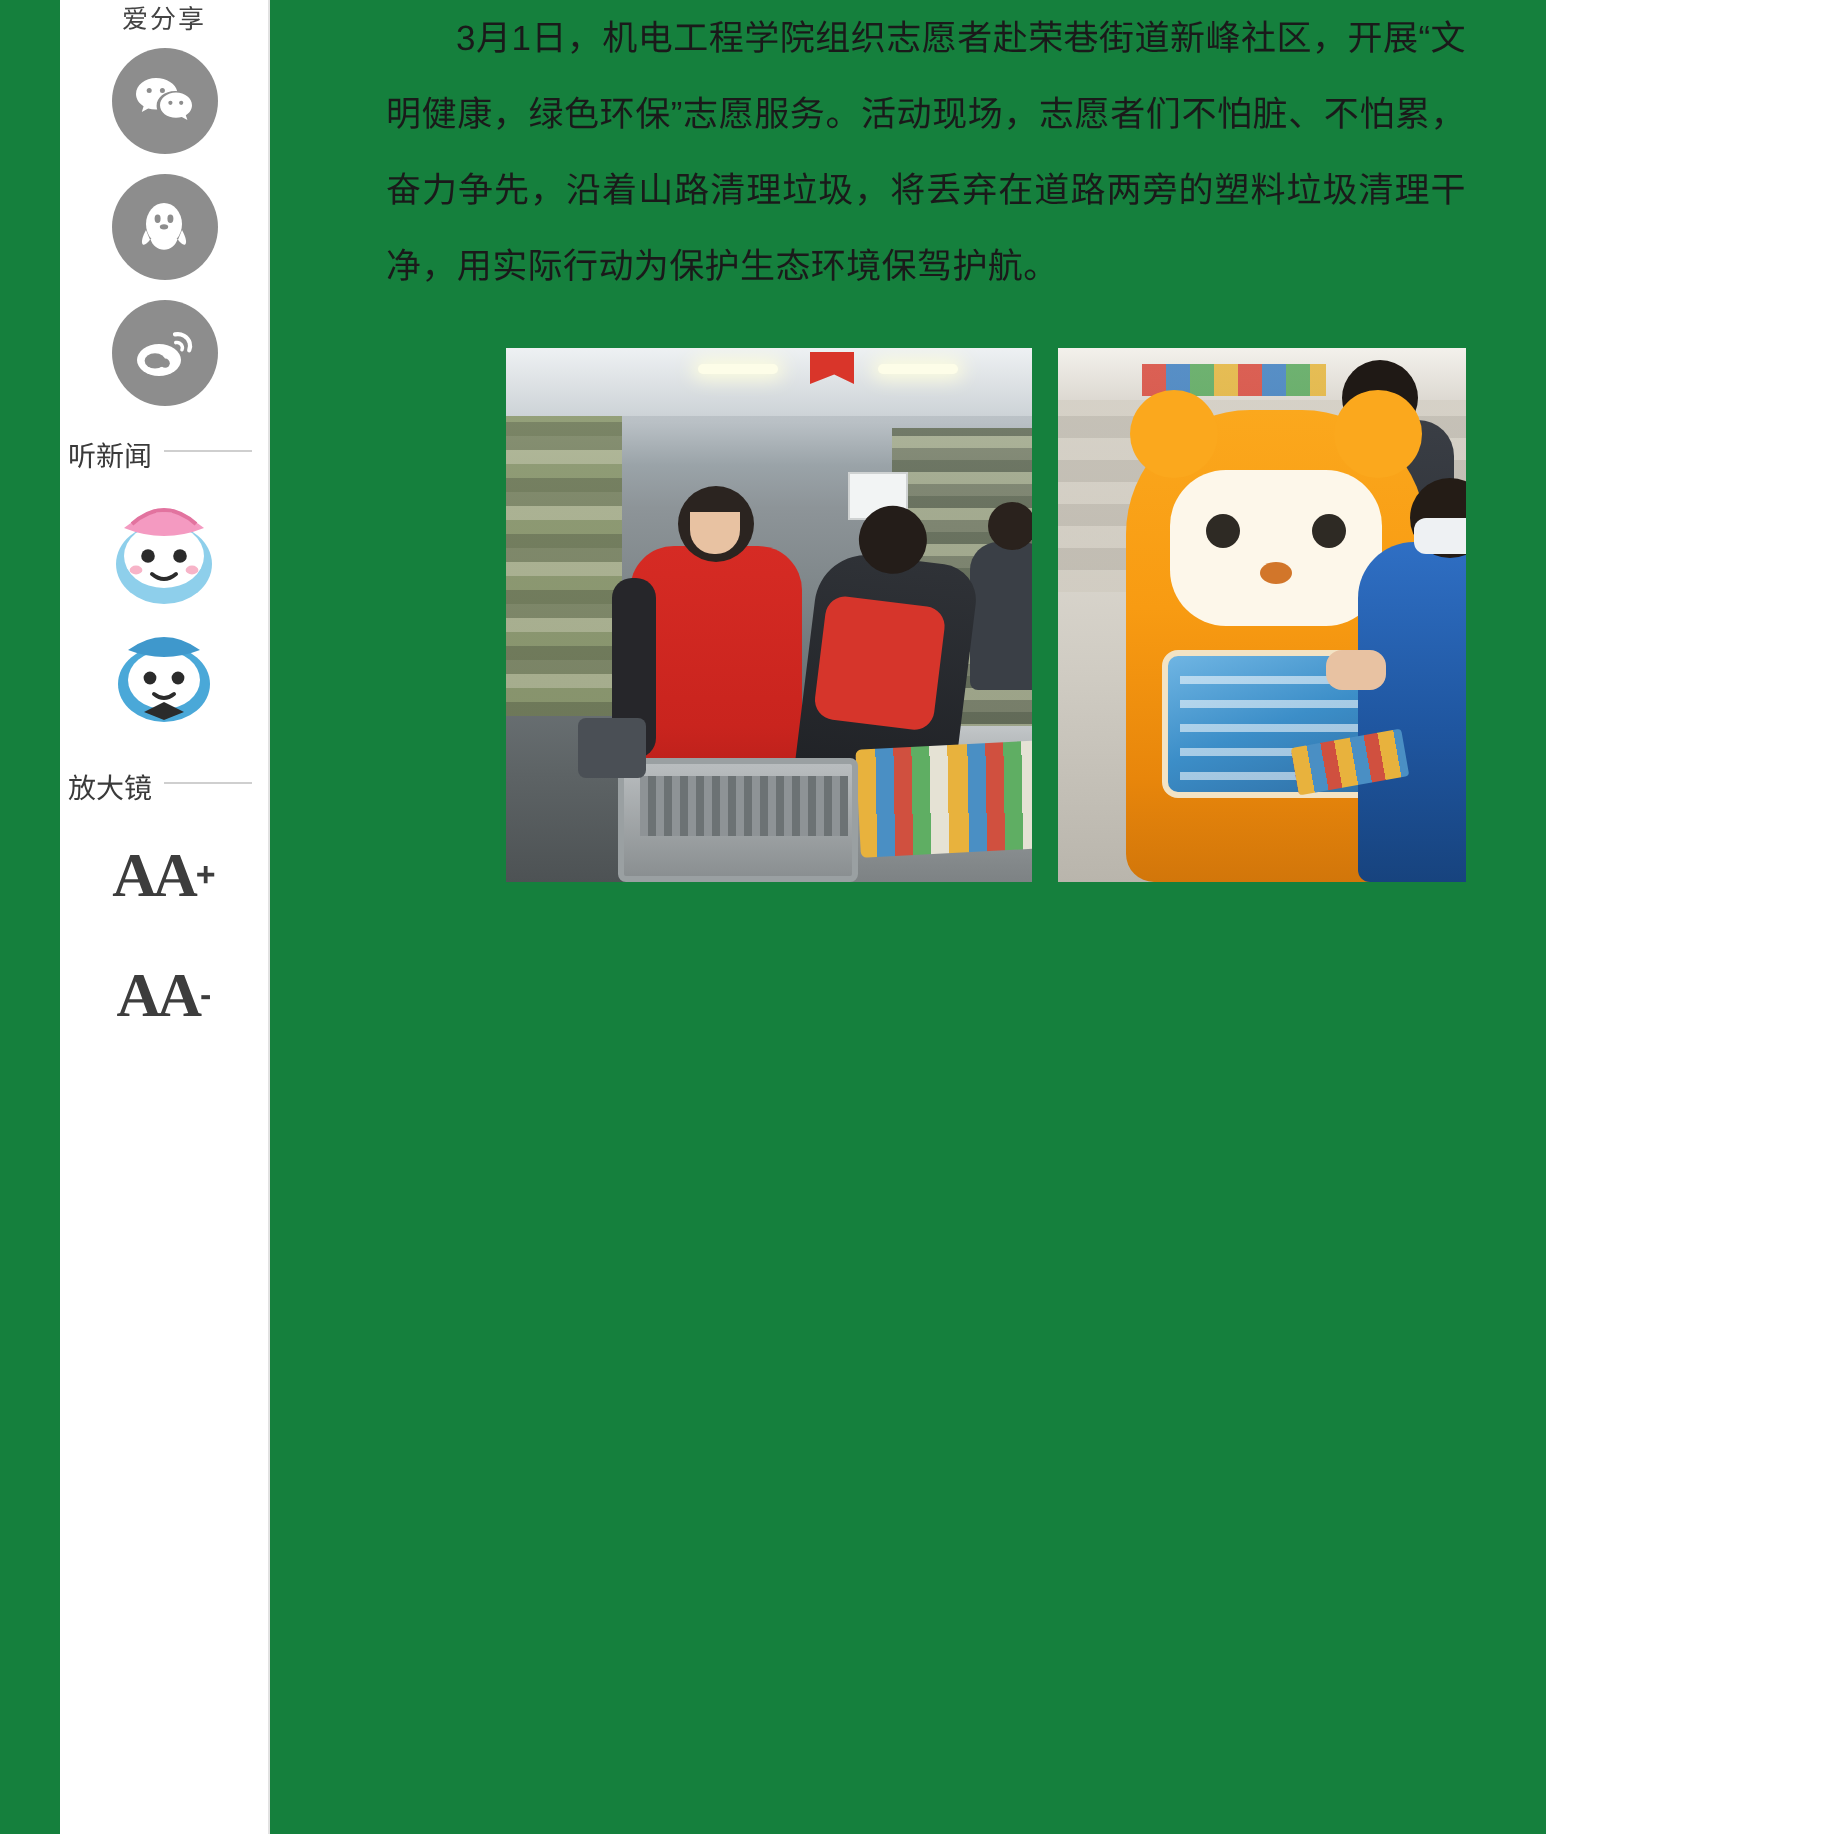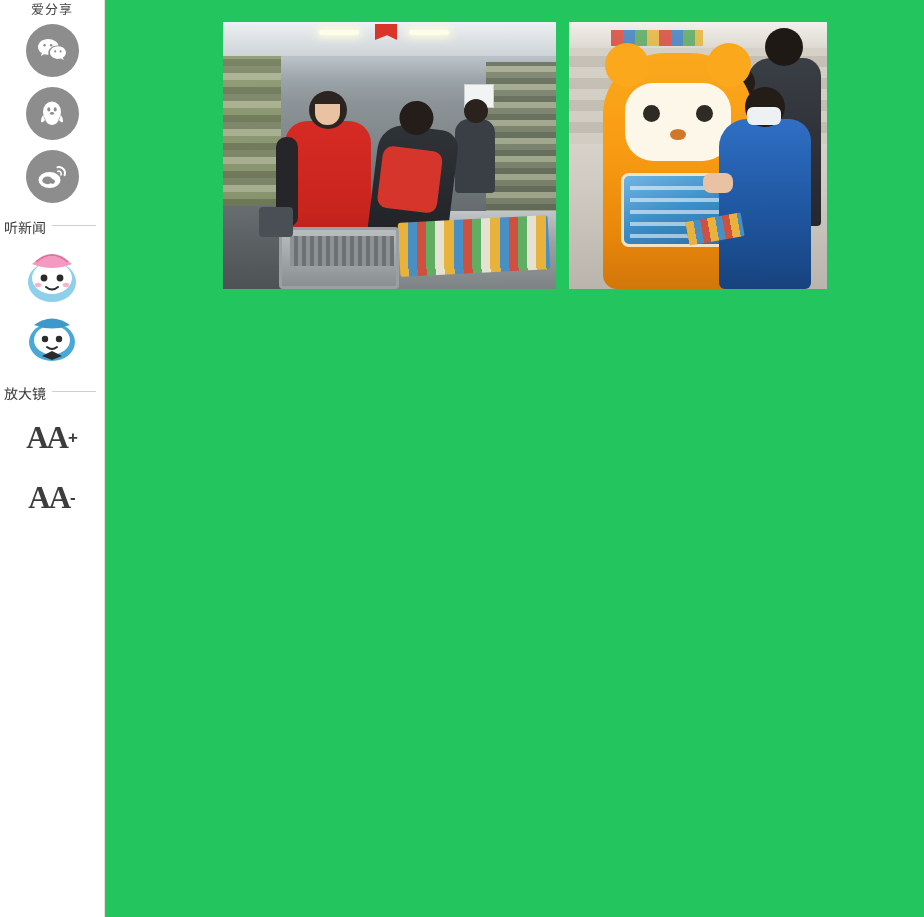--- a/index.html
+++ b/index.html
@@ -9,25 +9,26 @@
     padding: 0;
     width: 924px;
     height: 917px;
     overflow: hidden;
     background: #ffffff;
     font-family: "Liberation Sans", "DejaVu Sans", sans-serif;
   }
 
   #page {
     position: relative;
-    width: 924px;
+    width: 773px;
     height: 917px;
-    background: #22c55e;
+    background: #15803d;
     display: flex;
     flex-direction: row;
+    padding-left: 30px;
   }
 
   
   .sidebar {
     width: 104px;
     min-width: 104px;
     height: 917px;
     background: #ffffff;
     position: relative;
     display: flex;
@@ -444,20 +445,21 @@
       <span class="sup">-</span>
     </div>
 
   </div>
 
   <div class="divider"></div>
 
   <div class="article">
 
 
+    <p class="indent">3月1日，机电工程学院组织志愿者赴荣巷街道新峰社区，开展“文明健康，绿色环保”志愿服务。活动现场，志愿者们不怕脏、不怕累，奋力争先，沿着山路清理垃圾，将丢弃在道路两旁的塑料垃圾清理干净，用实际行动为保护生态环境保驾护航。</p>
 
     <div class="images">
 
       <div class="photo left">
         <div class="p1-bg"></div>
         <div class="p1-ceiling"></div>
         <div class="p1-lamp" style="left:96px;"></div>
         <div class="p1-lamp" style="left:186px;"></div>
         <div class="p1-shelf-l"></div>
         <div class="p1-shelf-r"></div>

